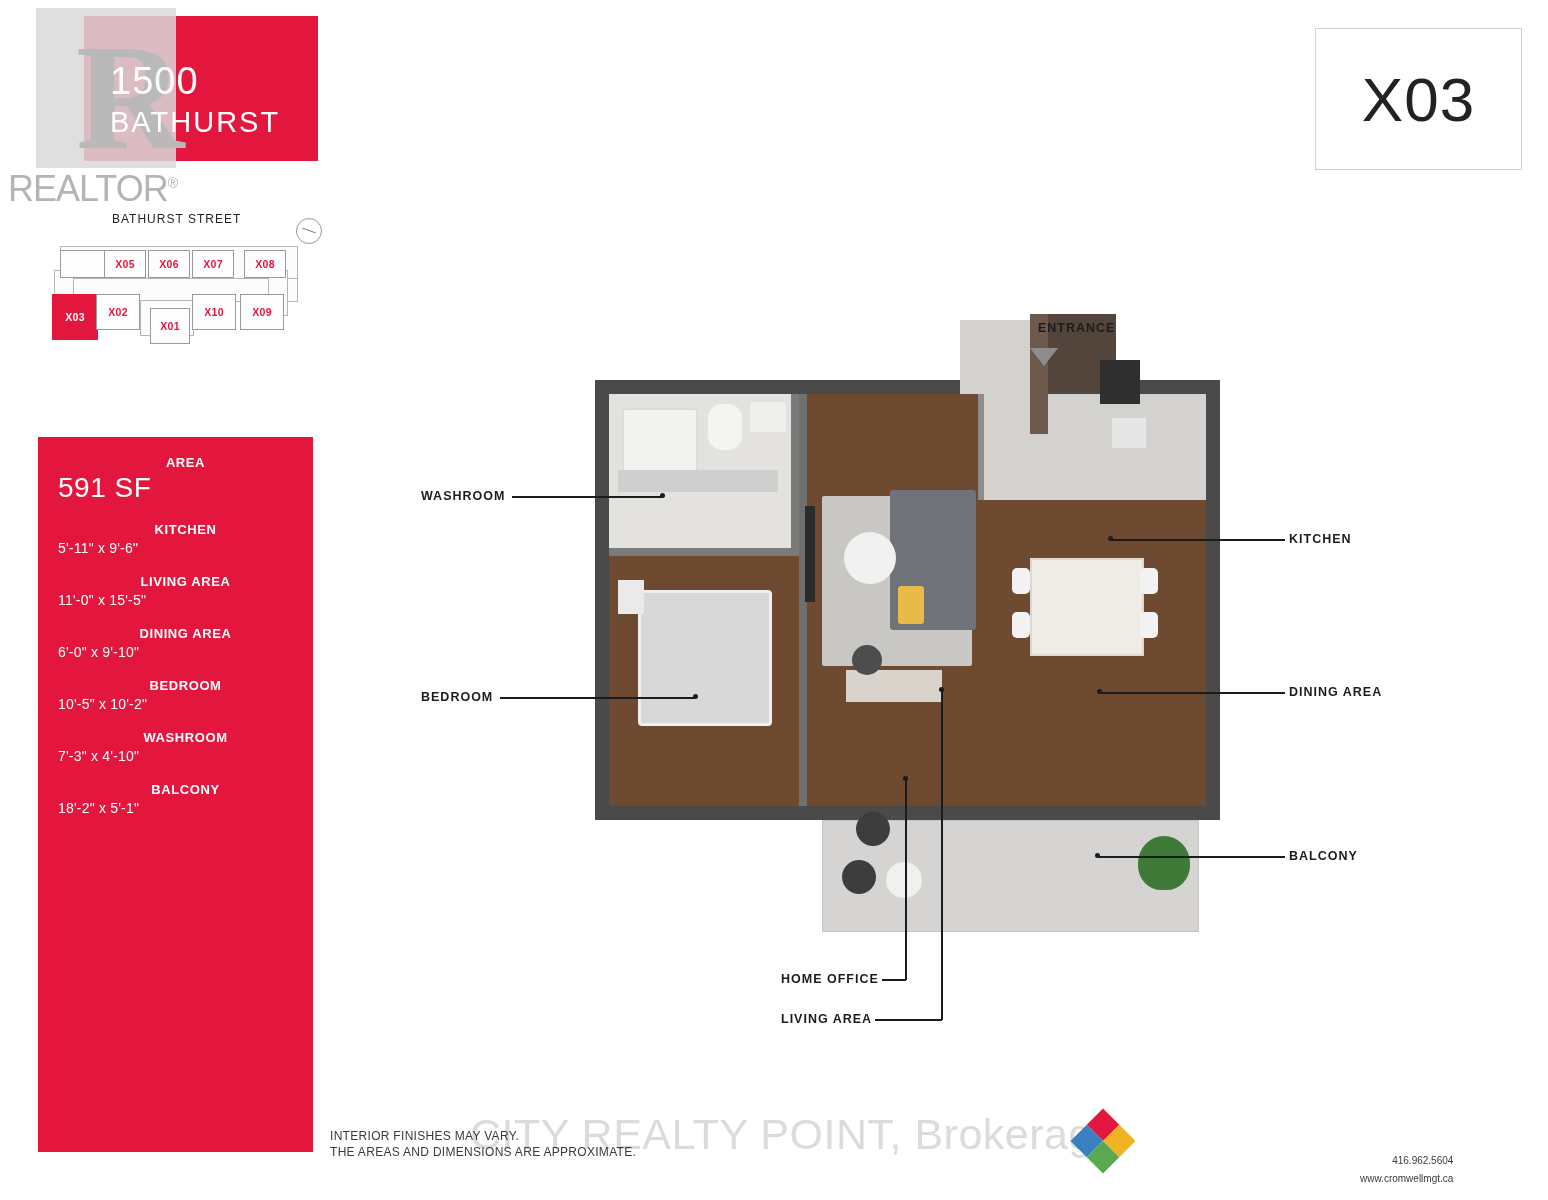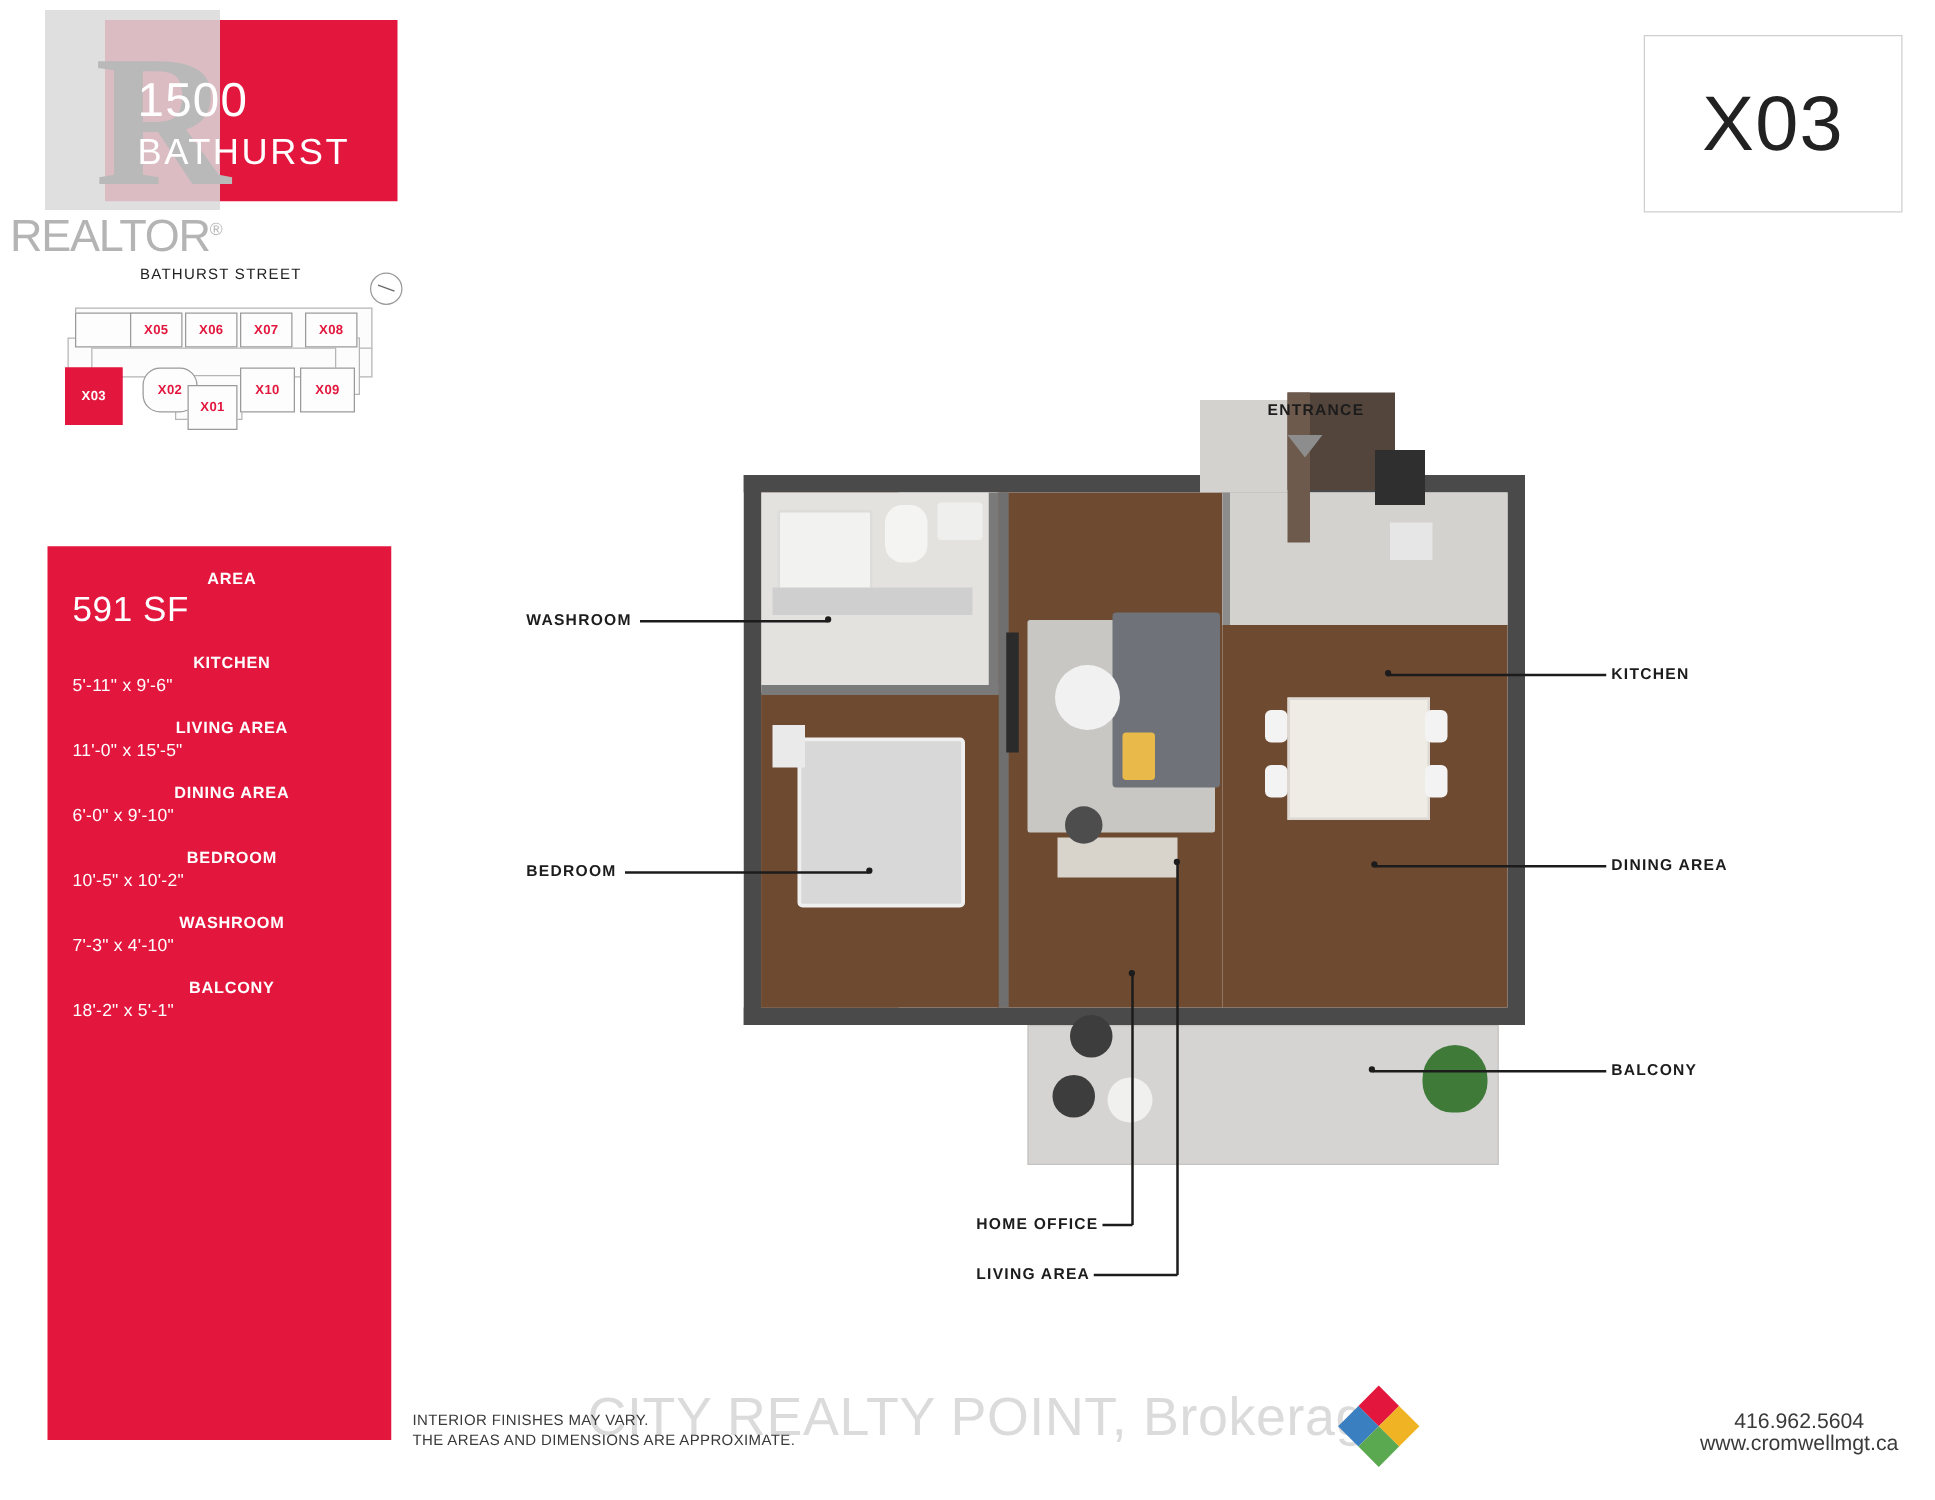--- a/index.html
+++ b/index.html
@@ -62,21 +62,21 @@
   
   #entrance-tri{position:absolute;width:0;height:0;border-left:14px solid transparent;border-right:14px solid transparent;border-top:18px solid #8d8d8d;}
 
   
   #disclaimer{left:330px;top:1128px;font-size:12px;color:#3a3a3a;line-height:16px;letter-spacing:.3px;}
   #watermark{left:470px;top:1110px;font-size:43px;color:#cfcfcf;opacity:.75;letter-spacing:.5px;white-space:nowrap;}
   #cromwell{left:1080px;top:1118px;display:flex;align-items:center;}
   #cw-logo{width:46px;height:46px;display:grid;grid-template-columns:1fr 1fr;grid-template-rows:1fr 1fr;transform:rotate(45deg);margin-right:12px;}
   #cw-logo div{width:100%;height:100%;}
   #cw-name{font-size:34px;color:#4d4d4d;letter-spacing:.5px;font-family:"Liberation Serif",serif;}
-  #contact{left:1360px;top:1128px;font-size:17px;color:#3a3a3a;line-height:18px;text-align:center;}
+  #contact{left:1360px;top:1152px;font-size:10px;color:#3a3a3a;line-height:18px;text-align:right;}
 </style>
 </head>
 <body>
 
 <div id="logo-block" class="abs">
   <div id="logo-red"></div>
   <div id="logo-grey"></div>
   <div id="logo-R">R</div>
   <div id="logo-1500">1500</div>
   <div id="logo-bath">BATHURST</div>
@@ -95,21 +95,21 @@
   <div class="kp-plain" style="left:14px;top:58px;width:18px;height:44px;"></div>
   <div class="kp-plain" style="left:228px;top:58px;width:18px;height:44px;"></div>
 
   <div class="kp-unit" style="left:20px;top:38px;width:40px;height:26px;padding-left:42px;">X04</div>
   <div class="kp-unit" style="left:64px;top:38px;width:40px;height:26px;">X05</div>
   <div class="kp-unit" style="left:108px;top:38px;width:40px;height:26px;">X06</div>
   <div class="kp-unit" style="left:152px;top:38px;width:40px;height:26px;">X07</div>
   <div class="kp-unit" style="left:204px;top:38px;width:40px;height:26px;">X08</div>
 
   <div class="kp-unit sel" style="left:12px;top:82px;width:44px;height:44px;">X03</div>
-  <div class="kp-unit" style="left:74px;top:82px;width:42px;height:34px;border-radius:14px;">X02</div>
+  <div class="kp-unit" style="left:56px;top:82px;width:42px;height:34px;">X02</div>
   <div class="kp-unit" style="left:110px;top:96px;width:38px;height:34px;">X01</div>
   <div class="kp-unit" style="left:152px;top:82px;width:42px;height:34px;">X10</div>
   <div class="kp-unit" style="left:200px;top:82px;width:42px;height:34px;">X09</div>
 </div>
 
 <div id="x03-badge" class="abs">
   <span>X03</span>
 </div>
 
 <div id="info-panel" class="abs">
@@ -189,21 +189,21 @@
 
   <div class="room floor-balcony" style="left:262px;top:520px;width:375px;height:110px;border:1px solid #c5c4c2;"></div>
   <div class="abs" style="left:296px;top:512px;width:34px;height:34px;background:#3d3d3d;border-radius:50%;"></div>
   <div class="abs" style="left:282px;top:560px;width:34px;height:34px;background:#3d3d3d;border-radius:50%;"></div>
   <div class="abs" style="left:326px;top:562px;width:36px;height:36px;background:#f0f0ee;border-radius:50%;"></div>
   <div class="abs" style="left:578px;top:536px;width:52px;height:54px;background:#3f7a39;border-radius:50% 50% 45% 45%;"></div>
 
   <div id="entrance-tri" style="left:470px;top:48px;"></div>
 </div>
 
-<div class="callout" style="left:1014px;top:321px;">ENTRANCE</div>
+<div class="callout" style="left:1038px;top:321px;">ENTRANCE</div>
 
 <div class="callout" style="left:421px;top:489px;">WASHROOM</div>
 <div class="leader" style="left:512px;top:496px;width:150px;height:1.5px;"></div>
 <div class="dot" style="left:660px;top:493px;"></div>
 
 <div class="callout" style="left:421px;top:690px;">BEDROOM</div>
 <div class="leader" style="left:500px;top:697px;width:195px;height:1.5px;"></div>
 <div class="dot" style="left:693px;top:694px;"></div>
 
 <div class="callout" style="left:1289px;top:532px;">KITCHEN</div>

